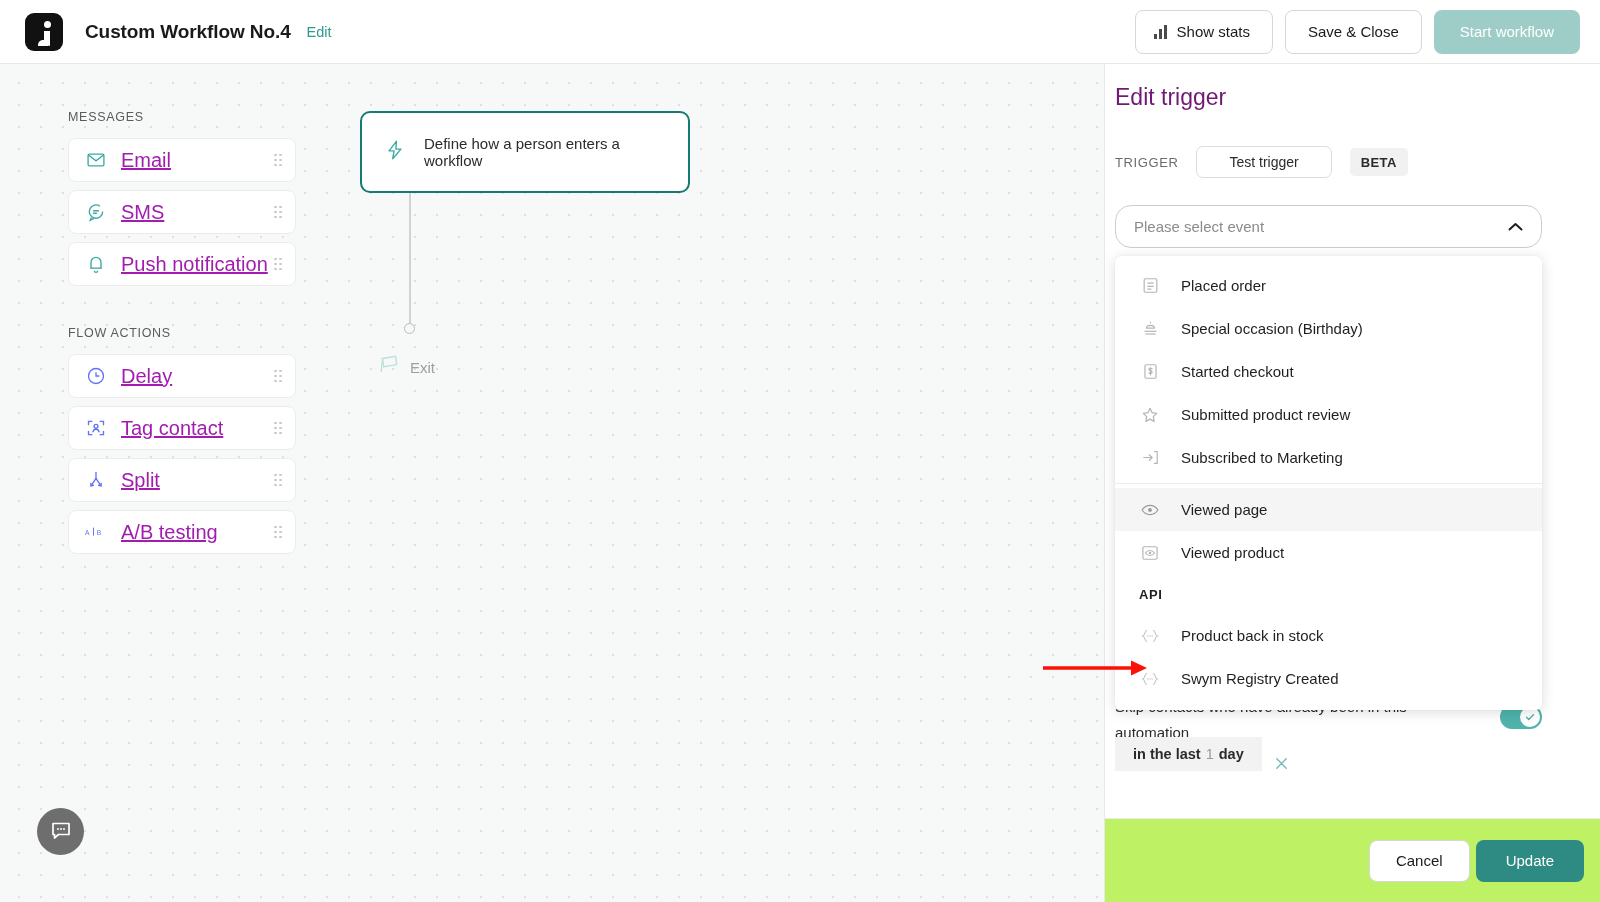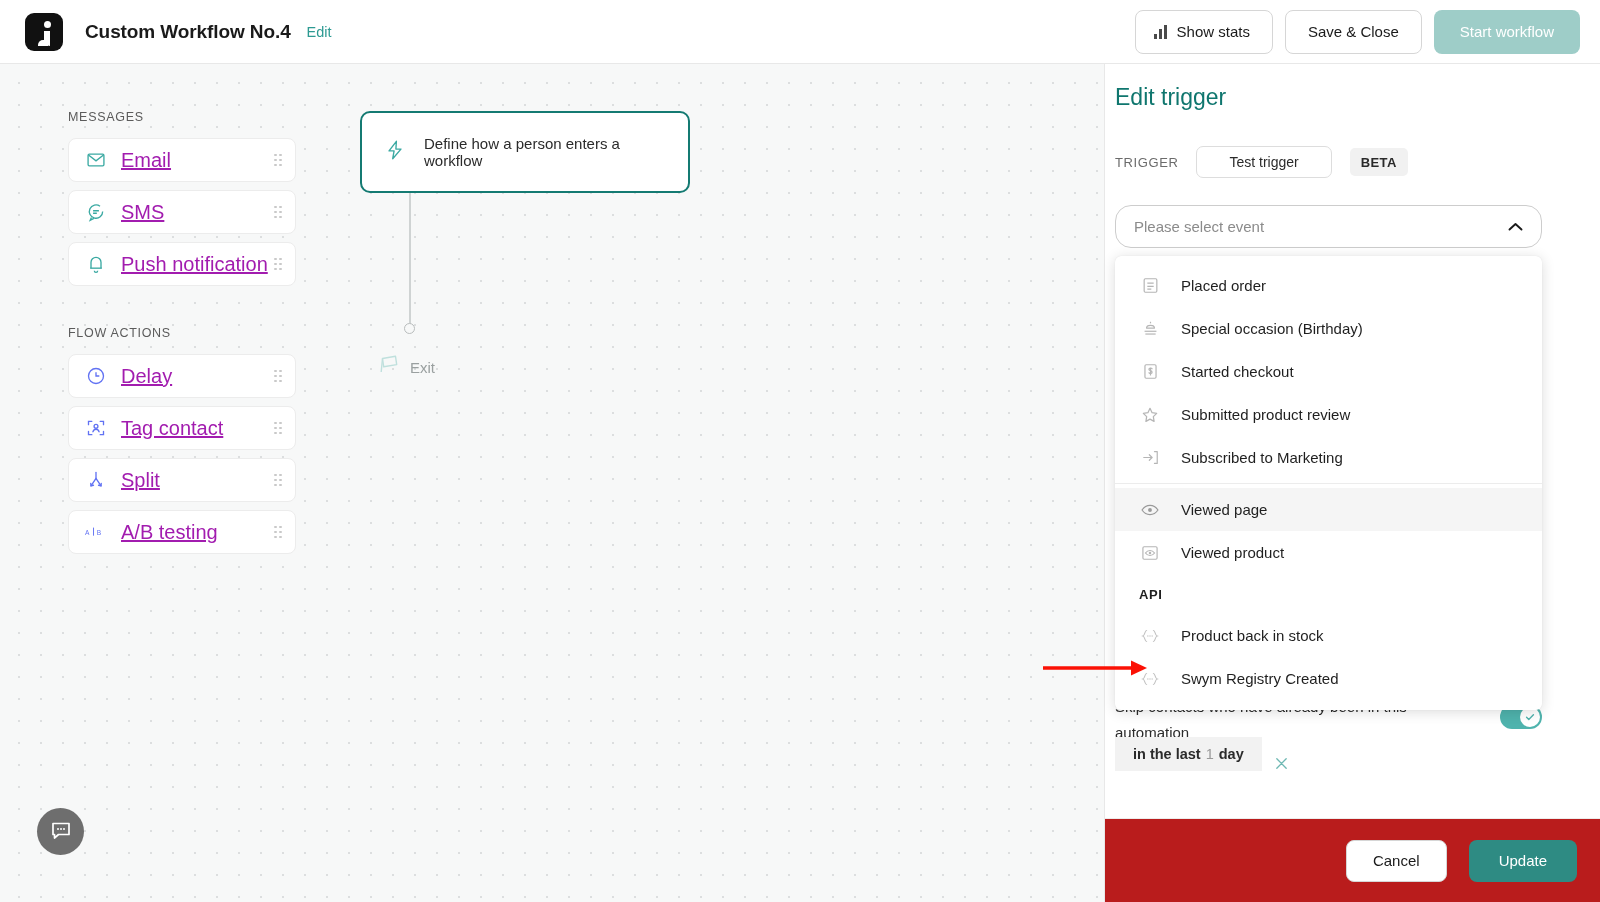--- a/index.html
+++ b/index.html
@@ -130,21 +130,21 @@
     border-radius: 50%; background: #6e6e6e;
     display: flex; align-items: center; justify-content: center; cursor: pointer;
   }
 
   
   .panel {
     position: absolute; left: 1105px; top: 64px; width: 495px; height: 838px;
     background: #ffffff;
   }
   .panel-title {
-    position: absolute; left: 10px; top: 20px; font-size: 23px; color: #0f766e;
+    position: absolute; left: 10px; top: 20px; font-size: 23px; color: #701a75;
   }
   .trigger-row {
     position: absolute; left: 10px; top: 82px;
     display: flex; align-items: center; gap: 18px;
   }
   .trigger-word { font-size: 13px; letter-spacing: 0.6px; color: #6b6b6b; }
   .test-trigger {
     height: 32px; padding: 0 32px; border: 1px solid #ddd; border-radius: 7px;
     font-size: 14px; color: #2a2a2a; display: flex; align-items: center; cursor: pointer;
   }
@@ -203,23 +203,23 @@
   .chip {
     height: 34px; background: #f2f2f2; padding: 0 18px;
     display: flex; align-items: center; gap: 5px;
     font-size: 14.5px; color: #2b2b2b; font-weight: bold;
   }
   .chip .num { color: #9a9a9a; font-weight: normal; }
   .chip-close { cursor: pointer; display: flex; }
 
   .panel-footer {
     position: absolute; left: 0; bottom: 0; width: 495px; height: 84px;
-    border-top: 1px solid #ececec; background: #b91c1c;
+    border-top: 1px solid #ececec; background: #bef264;
     display: flex; align-items: center; justify-content: flex-end;
-    gap: 22px; padding-right: 23px;
+    gap: 6px; padding-right: 16px;
   }
   .btn-cancel {
     height: 42px; padding: 0 26px; border: 1px solid #d6d6d6; border-radius: 8px;
     background: #ffffff; font-size: 15px; color: #1a1a1a;
   }
   .btn-update {
     height: 42px; padding: 0 30px; border: none; border-radius: 8px;
     background: #2e8b83; color: #ffffff; font-size: 15px;
   }
 

